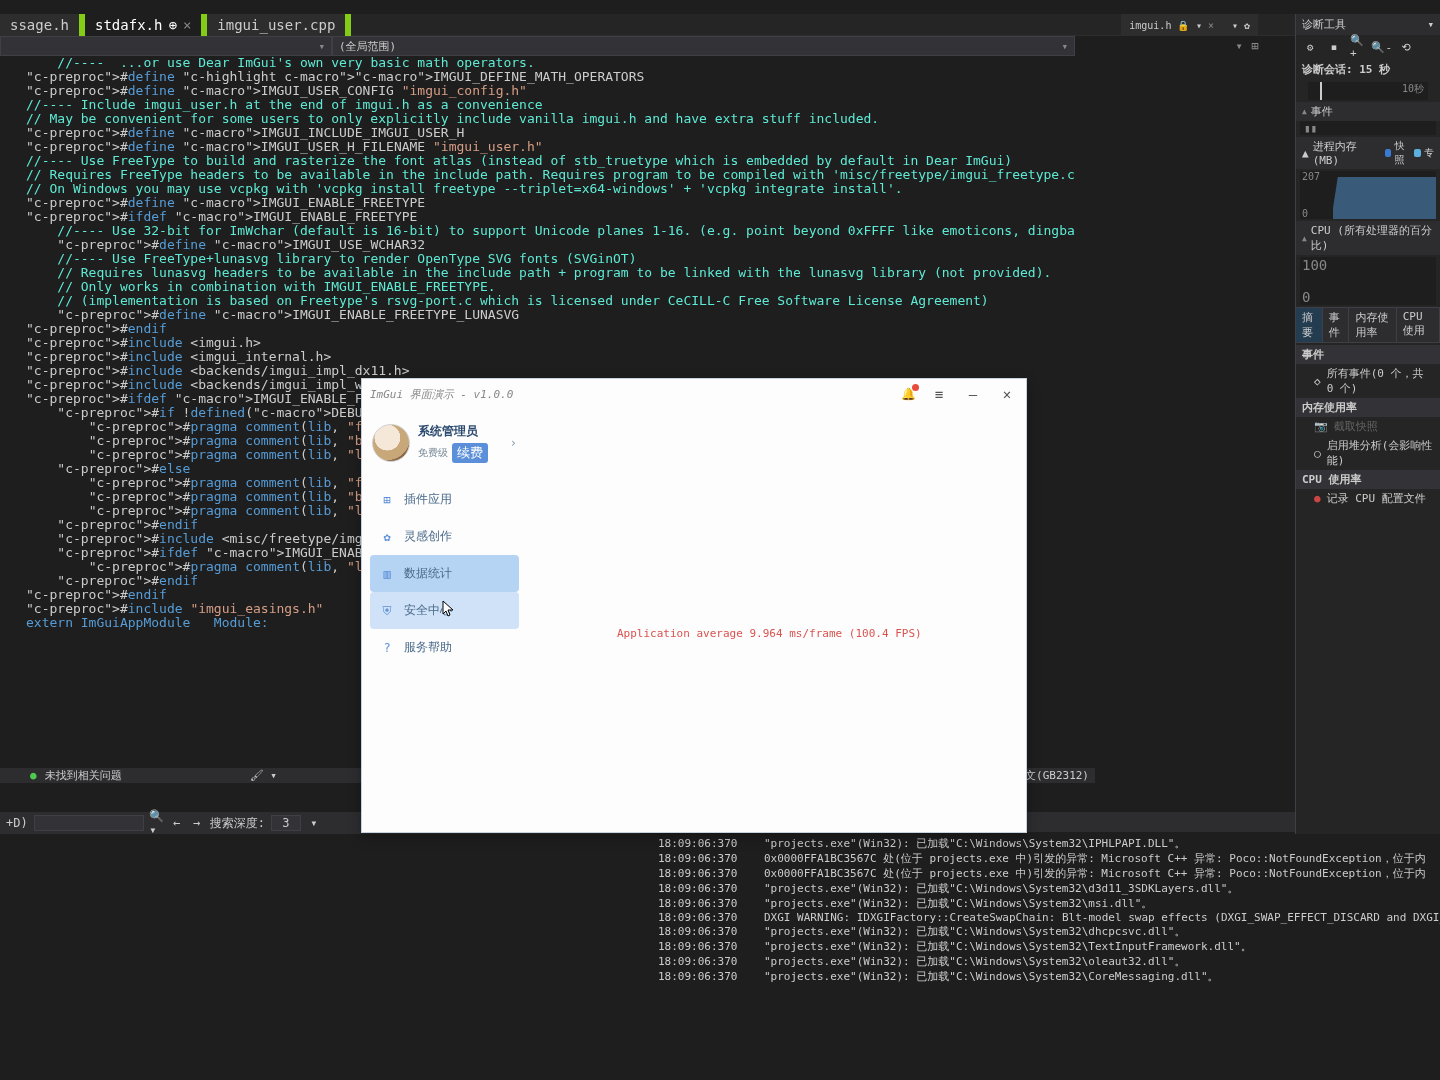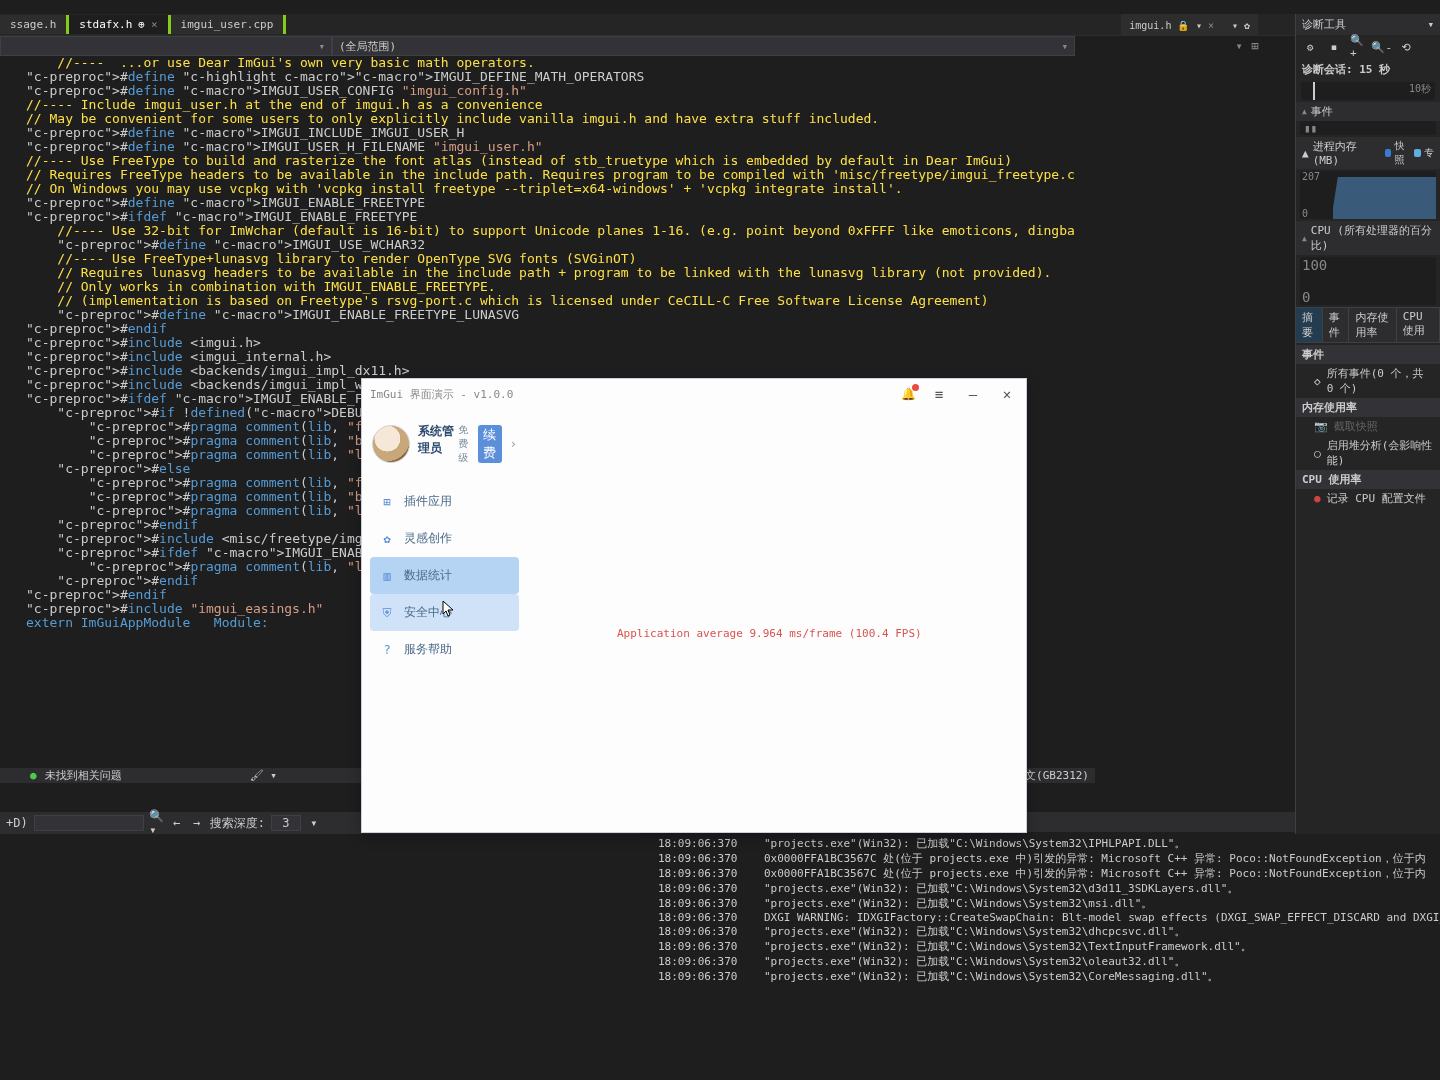--- a/index.html
+++ b/index.html
@@ -16,23 +16,23 @@
 .tab-bar {
   position: absolute; top: 14px; left: 0; right: 0; height: 22px;
   background: #252526;
   display: flex; align-items: center;
   border-bottom: 1px solid #2d2d2d;
 }
 .tab {
   padding: 3px 10px;
   background: #2d2d2d;
   color: #ccc;
-  border-right: 3px solid #84cc16;
+  border-right: 6px solid #84cc16;
   display: flex; align-items: flex-start; gap: 6px;
-  font-size: 11px;
+  font-size: 14px;
 }
 .tab.active { background: #1e1e1e; color: #fff; }
 .tab .close { cursor: pointer; color: #888; }
 
 
 .scope-bar {
   position: absolute; top: 36px; left: 0; width: 1075px; height: 20px;
   display: flex;
   background: #252526;
 }
@@ -49,21 +49,21 @@
 
 .editor {
   position: absolute; top: 56px; left: 10px; width: 1065px; bottom: 300px;
   font-family: Consolas, monospace;
   font-size: 13px;
   line-height: 14px;
   white-space: pre;
   overflow: hidden;
 }
 .line { padding-left: 16px; }
-.c-comment { color: #fde047; }
+.c-comment { color: #5eead4; }
 .c-string { color: #d69d85; }
 .c-keyword { color: #569cd6; }
 
 
 .status-strip {
   position: absolute; left: 0; top: 768px; width: 1095px; height: 15px;
   background: #2d2d30;
   color: #ccc; font-size: 11px;
   display: flex; align-items: center; padding-left: 30px;
   gap: 8px;
@@ -115,21 +115,21 @@
 }
 .diag-title {
   background: #2d2d30; padding: 3px 6px;
   display: flex; align-items: center; justify-content: space-between;
 }
 .diag-toolbar {
   display: flex; gap: 8px; padding: 4px 6px;
 }
 .diag-toolbar .ti { width: 16px; height: 16px; display:inline-flex;align-items:center;justify-content:center;}
 .diag-session { padding: 3px 6px; font-weight: bold; }
-.diag-timeline { height: 18px; background: #1e1e1e; margin: 2px 5px; position: relative; }
+.diag-timeline { height: 18px; background: #1e1e1e; margin: 2px 12px; position: relative; }
 .diag-timeline .tick { position: absolute; right: 4px; top: 0; font-size: 10px; color: #888; }
 .diag-sechead {
   background: #2d2d30; padding: 2px 6px;
   display:flex;align-items:center;gap:4px;
 }
 .diag-sechead .tri { color: #888; font-size: 8px; }
 .pause-bar { height: 14px; background: #1e1e1e; margin: 0 4px 2px 4px; display:flex;align-items:center;justify-content:flex-start;padding-left:4px;}
 .mem-chart { height: 48px; background: #1e1e1e; margin: 2px 4px; position: relative; }
 .mem-chart .area {
   position:absolute; left:24%; right:0; top:6px; bottom:0;
@@ -157,21 +157,21 @@
   background: #fdfdfd;
   border: 1px solid #c8d2de;
   box-shadow: 0 4px 12px rgba(0,0,0,.3);
   display: flex; flex-direction: column;
 }
 .app-titlebar {
   height: 30px;
   display: flex; align-items: center; justify-content: space-between;
   padding: 0 8px;
 }
-.app-title { color: #888; font-size: 11px; }
+.app-title { color: #888; font-size: 11px; font-style: italic; }
 .app-ctrls { display:flex; gap:12px; align-items:center; }
 .app-ctrls .bell { position:relative; color:#555; }
 .app-ctrls .bell .badge {
   position:absolute; top:-3px; right:-3px; width:7px;height:7px;
   background:#e74c3c; border-radius:50%;
 }
 .app-ctrls .hb { width:22px;text-align:center;color:#555;font-size:14px;cursor:pointer;}
 .app-body { flex:1; display:flex; }
 .app-side {
   width: 165px; background: #fdfdfd; padding: 10px 8px;
@@ -179,21 +179,21 @@
 }
 .user-card {
   display:flex; align-items:center; gap:8px; padding:4px 2px; margin-bottom:10px;
 }
 .avatar {
   width:38px;height:38px;border-radius:50%;
   background: radial-gradient(circle at 40% 35%, #f5e8d8 0 40%, #c8a878 41% 70%, #8a6a48 71% 100%);
   border: 1px solid #d0d0d0;
   flex-shrink:0;
 }
-.user-meta { display:flex;flex-direction:row;gap:3px;}
+.user-meta { display:flex;flex-direction:column;gap:3px;}
 .user-name { color:#2b4a6f; font-weight:600; font-size:12px;}
 .user-sub { display:flex;align-items:center;gap:4px;}
 .user-sub .lvl { color:#7a8a99;font-size:10px;}
 .user-sub .badge2 { background:#5b8fd9;color:#fff;font-size:13px;padding:1px 5px;border-radius:3px;}
 .user-arrow { margin-left:auto;color:#8899aa;}
 .nav-item {
   display:flex;align-items:center;gap:10px;
   padding:10px 10px;border-radius:4px;
   color:#4a6a8a;font-size:12px;
 }

